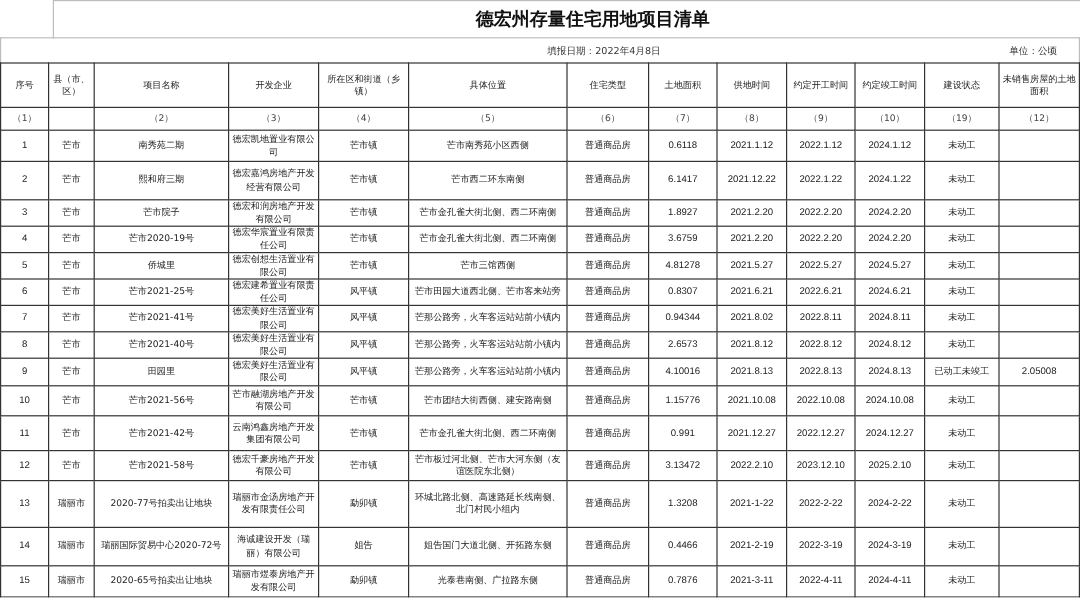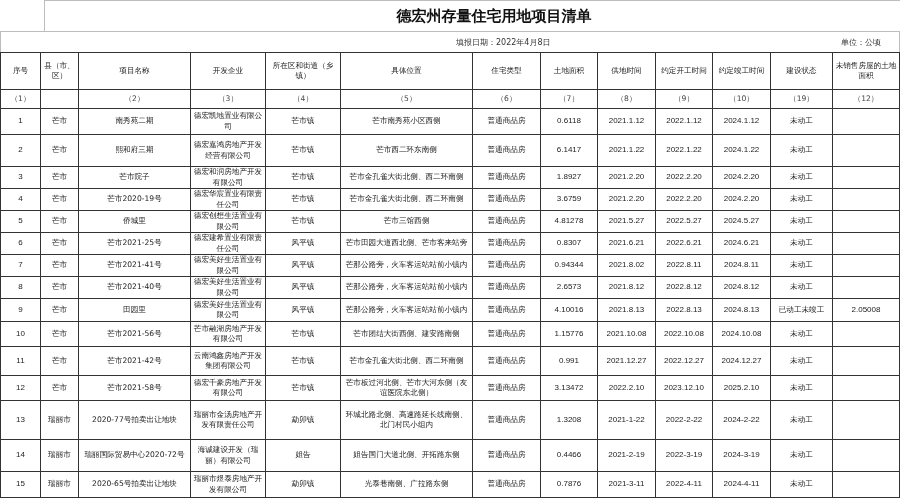--- a/index.html
+++ b/index.html
@@ -106,21 +106,21 @@
         </tr>
         <tr style="height: 32px;">
           <td class="num">2</td>
           <td>芒市</td>
           <td>熙和府三期</td>
           <td>德宏嘉鸿房地产开发经营有限公司</td>
           <td>芒市镇</td>
           <td>芒市西二环东南侧</td>
           <td>普通商品房</td>
           <td class="num">6.1417</td>
-          <td class="num">2021.1.22</td>
+          <td class="num">2021.12.22</td>
           <td class="num">2022.1.22</td>
           <td class="num">2024.1.22</td>
           <td>未动工</td>
           <td class="num"></td>
         </tr>
         <tr style="height: 22px;">
           <td class="num">3</td>
           <td>芒市</td>
           <td>芒市院子</td>
           <td>德宏和润房地产开发有限公司</td>

